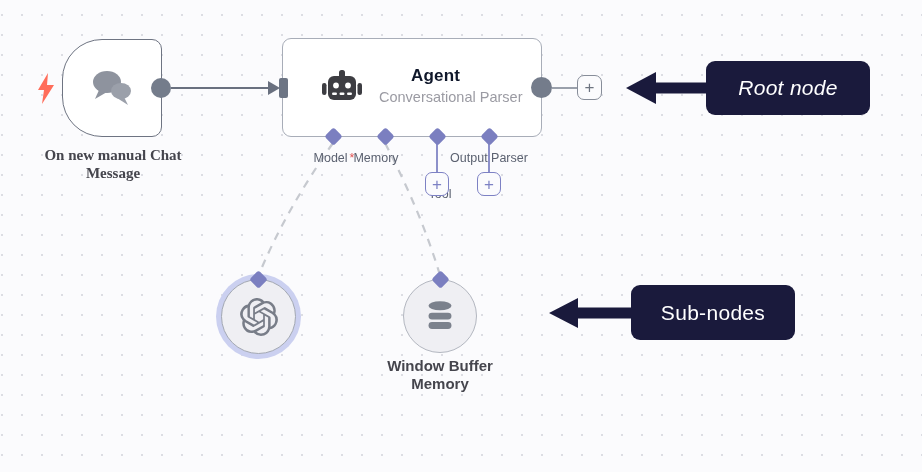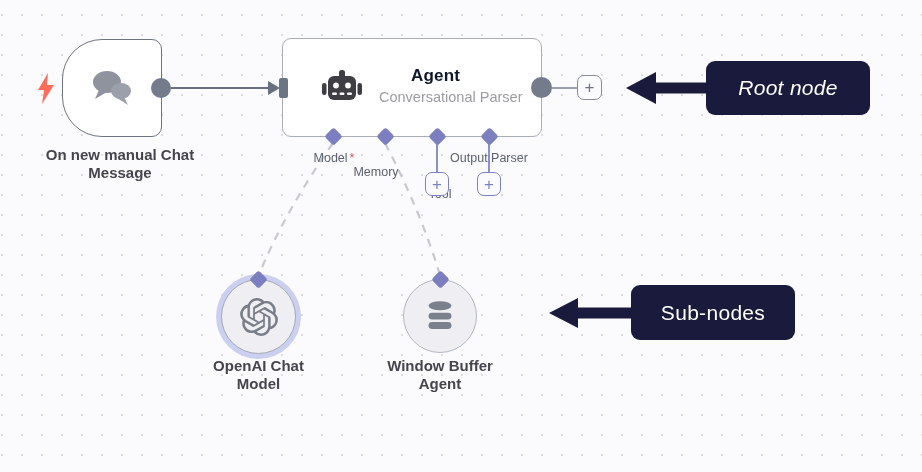--- a/index.html
+++ b/index.html
@@ -125,21 +125,21 @@
       <ellipse cx="19" cy="15" rx="14" ry="11" fill="#8e939e"></ellipse>
       <polygon points="11,23 7,32 19,25" fill="#8e939e"></polygon>
       <ellipse cx="33" cy="24" rx="10" ry="8" fill="#9ba0aa"></ellipse>
       <polygon points="36,30 40,38 29,31" fill="#9ba0aa"></polygon>
     </svg>
   </div>
   <svg style="position:absolute;left:38px;top:73px;" width="17" height="31" viewBox="0 0 17 31">
     <polygon points="10,0 0,17 6,17 4,31 16,12 9,12" fill="#ff6d5a"></polygon>
   </svg>
   <div class="handle-dot dot-trigger"></div>
-  <div class="node-label" style="left:27px;top:146px;width:186px;">On new manual Chat Message</div>
+  <div class="node-label" style="left:20px;top:146px;width:186px;font-family:Liberation Serif, serif;">On new manual Chat Message</div>
 
   <div class="agent-node">
     <div class="robot-wrap">
       <svg width="46" height="42" viewBox="0 0 46 42">
         <rect x="20" y="3" width="6" height="9" rx="2.5" fill="#3d3d42"></rect>
         <rect x="9" y="9" width="28" height="24" rx="6" fill="#3d3d42"></rect>
         <rect x="3" y="16" width="4.5" height="12" rx="2.2" fill="#3d3d42"></rect>
         <rect x="38.5" y="16" width="4.5" height="12" rx="2.2" fill="#3d3d42"></rect>
         <circle cx="17" cy="18.5" r="2.9" fill="#ffffff"></circle>
         <circle cx="29" cy="18.5" r="2.9" fill="#ffffff"></circle>
@@ -158,48 +158,47 @@
   </div>
 
   <div class="diamond" style="left:326.5px;top:129.5px;"></div>
   <div class="diamond" style="left:378.5px;top:129.5px;"></div>
   <div class="diamond" style="left:430.5px;top:129.5px;"></div>
   <div class="diamond" style="left:482.5px;top:129.5px;"></div>
 
   <div class="port-label" style="left:334px;">
     <span>Model</span><span class="required">*</span>
   </div>
-  <div class="port-label" style="left:376px;margin-top:14px;">Memory</div>
+  <div class="port-label" style="left:376px;">Memory</div>
   <div class="port-label" style="left:440px;margin-top:36px;">Tool</div>
   <div class="port-label" style="left:489px;text-align:center;">Output Parser</div>
 
   <div class="plus-btn plus-purple plus-tool">
     <span>+</span>
   </div>
   <div class="plus-btn plus-purple plus-parser">
     <span>+</span>
   </div>
 
   <div class="circle-node node-openai">
     <svg width="38" height="38" viewBox="0 0 24 24">
       <path fill="#787d88" d="M22.2819 9.8211a5.9847 5.9847 0 0 0-.5157-4.9108 6.0462 6.0462 0 0 0-6.5098-2.9A6.0651 6.0651 0 0 0 4.9807 4.1818a5.9847 5.9847 0 0 0-3.9977 2.9 6.0462 6.0462 0 0 0 .7427 7.0966 5.98 5.98 0 0 0 .511 4.9107 6.051 6.051 0 0 0 6.5146 2.9001A5.9847 5.9847 0 0 0 13.2599 24a6.0557 6.0557 0 0 0 5.7718-4.2058 5.9894 5.9894 0 0 0 3.9977-2.9001 6.0557 6.0557 0 0 0-.7475-7.073zm-9.022 12.6081a4.4755 4.4755 0 0 1-2.8764-1.0408l.1419-.0804 4.7783-2.7582a.7948.7948 0 0 0 .3927-.6813v-6.7369l2.02 1.1686a.071.071 0 0 1 .038.0615v5.5826a4.504 4.504 0 0 1-4.4945 4.4849zm-9.6607-4.1254a4.4708 4.4708 0 0 1-.5346-3.0137l.142.0852 4.783 2.7582a.7712.7712 0 0 0 .7806 0l5.8428-3.3685v2.3324a.0804.0804 0 0 1-.0332.0615L9.74 19.9502a4.4992 4.4992 0 0 1-6.1408-1.6464zM2.3408 7.8956a4.485 4.485 0 0 1 2.3655-1.9728V11.6a.7664.7664 0 0 0 .3879.6765l5.8144 3.3543-2.0201 1.1685a.0757.0757 0 0 1-.071 0l-4.8303-2.7865A4.504 4.504 0 0 1 2.3408 7.8956zm16.5963 3.8558L13.1038 8.364 15.1192 7.2a.0757.0757 0 0 1 .071 0l4.8303 2.7913a4.4944 4.4944 0 0 1-.6765 8.1042v-5.6772a.79.79 0 0 0-.407-.667zm2.0107-3.0231l-.142-.0852-4.7735-2.7818a.7759.7759 0 0 0-.7854 0L9.409 9.2297V6.8974a.0662.0662 0 0 1 .0284-.0615l4.8303-2.7866a4.4992 4.4992 0 0 1 6.6802 4.66zM8.3065 12.863l-2.02-1.1638a.0804.0804 0 0 1-.038-.0567V6.0742a4.4992 4.4992 0 0 1 7.3757-3.4537l-.142.0805L8.704 5.459a.7948.7948 0 0 0-.3927.6813zm1.0976-2.3654l2.602-1.4998 2.6069 1.4998v2.9994l-2.5974 1.4997-2.6067-1.4997Z"></path>
     </svg>
   </div>
   <div class="diamond" style="left:252px;top:272.5px;"></div>
-  <div class="node-label" style="left:198px;top:357px;width:121px;">OpenAI Chat Model</div>
 
   <div class="circle-node node-buffer">
     <svg width="32" height="31" viewBox="0 0 24 23">
       <ellipse cx="12" cy="3.4" rx="8.6" ry="3.4" fill="#7b818c"></ellipse>
       <rect x="3.4" y="8.6" width="17.2" height="5.2" rx="2.6" fill="#7b818c"></rect>
       <rect x="3.4" y="15.6" width="17.2" height="5.2" rx="2.6" fill="#7b818c"></rect>
     </svg>
   </div>
   <div class="diamond" style="left:433.5px;top:272.5px;"></div>
-  <div class="node-label" style="left:375px;top:357px;width:130px;">Window Buffer Agent</div>
+  <div class="node-label" style="left:375px;top:357px;width:130px;">Window Buffer Memory</div>
 
   <svg class="anno-arrow arrow-root" width="80" height="36" viewBox="0 0 80 36">
     <polygon points="0,18 30,2 30,12.5 80,12.5 80,23.5 30,23.5 30,34" fill="#1a1a3c"></polygon>
   </svg>
   <div class="annotation-box anno-root">
     <span>Root node</span>
   </div>
 
   <svg class="anno-arrow arrow-sub" width="82" height="32" viewBox="0 0 82 32">
     <polygon points="0,16 29,1 29,10.5 82,10.5 82,21.5 29,21.5 29,31" fill="#1a1a3c"></polygon>

